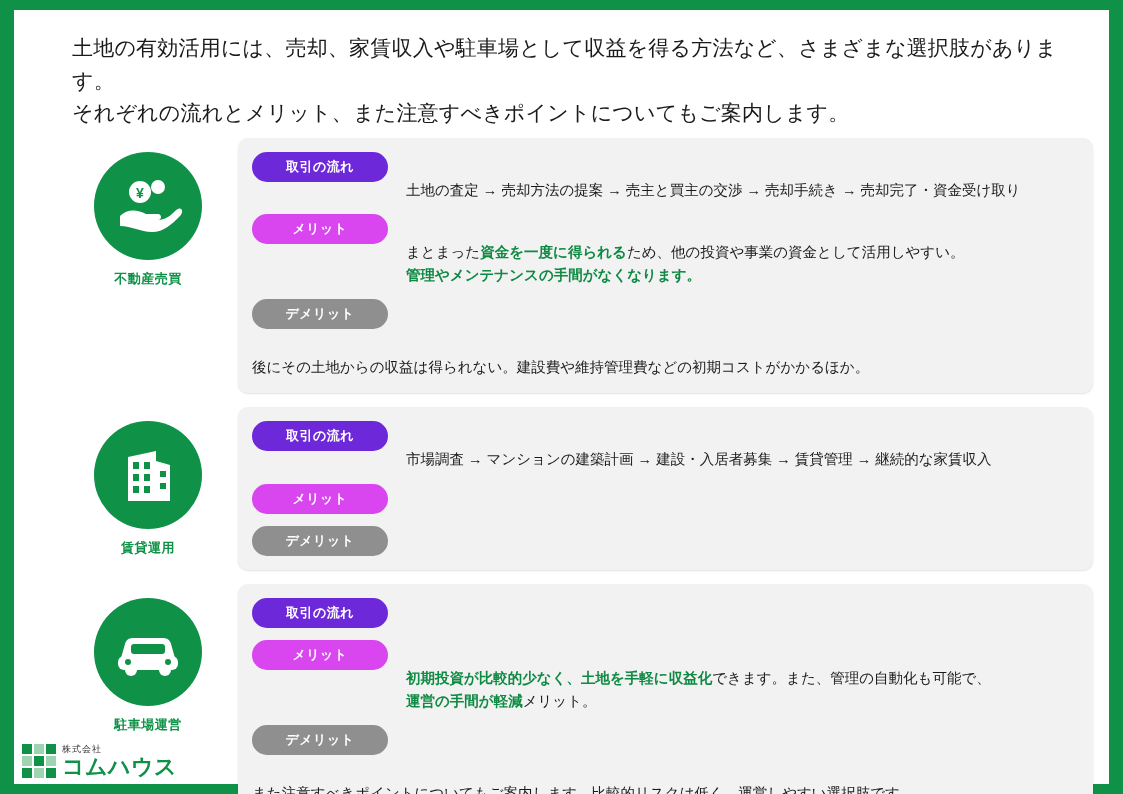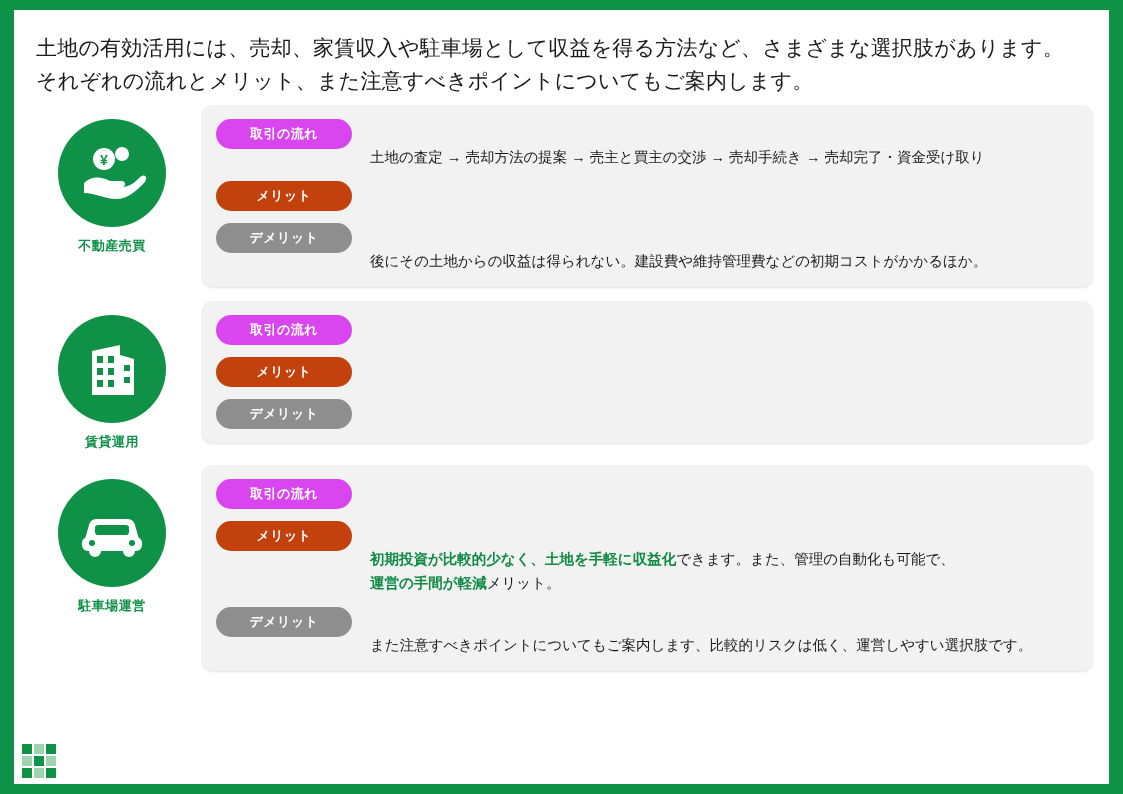--- a/index.html
+++ b/index.html
@@ -22,20 +22,21 @@
     border-right: 14px solid #0f9147;
     border-top: 10px solid #0f9147;
     border-bottom: 10px solid #0f9147;
     background: #ffffff;
   }
   .inner {
     position: relative;
     width: 100%;
     height: 100%;
     box-sizing: border-box;
+    padding-left: 36px;
   }
   .lead {
     padding: 22px 10px 0 22px;
     color: #1a1a1a;
     font-size: 21px;
     line-height: 1.55;
     letter-spacing: .2px;
     white-space: pre-line;
   }
   .sections {
@@ -76,40 +77,40 @@
     background: #f2f2f2;
     border-radius: 10px;
     padding: 14px 16px 14px 14px;
     box-shadow: 0 1px 2px rgba(0,0,0,.12);
   }
   .row {
     display: flex;
     align-items: flex-start;
     margin-bottom: 12px;
   }
-  .row:last-child { margin-bottom: 0; }
+  .row:last-child { margin-bottom: 0; flex-direction: column; }
   .pill {
     width: 136px;
     min-width: 136px;
     height: 30px;
     border-radius: 15px;
     color: #ffffff;
     font-size: 13px;
     font-weight: bold;
     display: flex;
     align-items: center;
     justify-content: center;
     margin-right: 18px;
     letter-spacing: .5px;
   }
   .pill.flow {
+    background: #6d28d9;
+  }
+  .pill.merit {
     background: #d946ef;
-  }
-  .pill.merit {
-    background: #c2410c;
   }
   .pill.demerit {
     background: #8f8f8f;
   }
   .row-text {
     font-size: 14.5px;
     line-height: 1.6;
     color: #1a1a1a;
     white-space: pre-line;
     padding-top: 3px;
@@ -182,20 +183,22 @@
           </div>
           <div class="icon-label">不動産売買</div>
         </div>
         <div class="card">
           <div class="row">
             <div class="pill flow">取引の流れ</div>
             <div class="row-text">土地の査定 → 売却方法の提案 → 売主と買主の交渉 → 売却手続き → 売却完了・資金受け取り</div>
           </div>
           <div class="row">
             <div class="pill merit">メリット</div>
+            <div class="row-text"><span>まとまった</span><span class="hl">資金を一度に得られる</span><span>ため、他の投資や事業の資金として活用しやすい。
+</span><span class="hl">管理やメンテナンスの手間がなくなります。</span></div>
           </div>
           <div class="row">
             <div class="pill demerit">デメリット</div>
             <div class="row-text">後にその土地からの収益は得られない。建設費や維持管理費などの初期コストがかかるほか。</div>
           </div>
         </div>
       </div>
 
       <div class="section">
         <div class="icon-col">
@@ -211,20 +214,21 @@
               <rect x="28" y="43" width="6" height="7" fill="#0f9147"></rect>
               <rect x="44" y="28" width="6" height="6" fill="#0f9147"></rect>
               <rect x="44" y="40" width="6" height="6" fill="#0f9147"></rect>
             </svg>
           </div>
           <div class="icon-label">賃貸運用</div>
         </div>
         <div class="card">
           <div class="row">
             <div class="pill flow">取引の流れ</div>
+            <div class="row-text">市場調査 → マンションの建築計画 → 建設・入居者募集 → 賃貸管理 → 継続的な家賃収入</div>
           </div>
           <div class="row">
             <div class="pill merit">メリット</div>
           </div>
           <div class="row">
             <div class="pill demerit">デメリット</div>
           </div>
         </div>
       </div>
 
@@ -266,16 +270,20 @@
         <i></i>
           <i class="dim"></i>
           <i></i>
         <i class="dim"></i>
           <i></i>
           <i class="dim"></i>
         <i></i>
           <i class="dim"></i>
           <i></i>
       </div>
+      <div class="logo-text">
+        <span class="logo-sub">株式会社</span>
+        <span class="logo-main">コムハウス</span>
+      </div>
     </div>
 
   </div>
 </div>
 
 </body></html>

